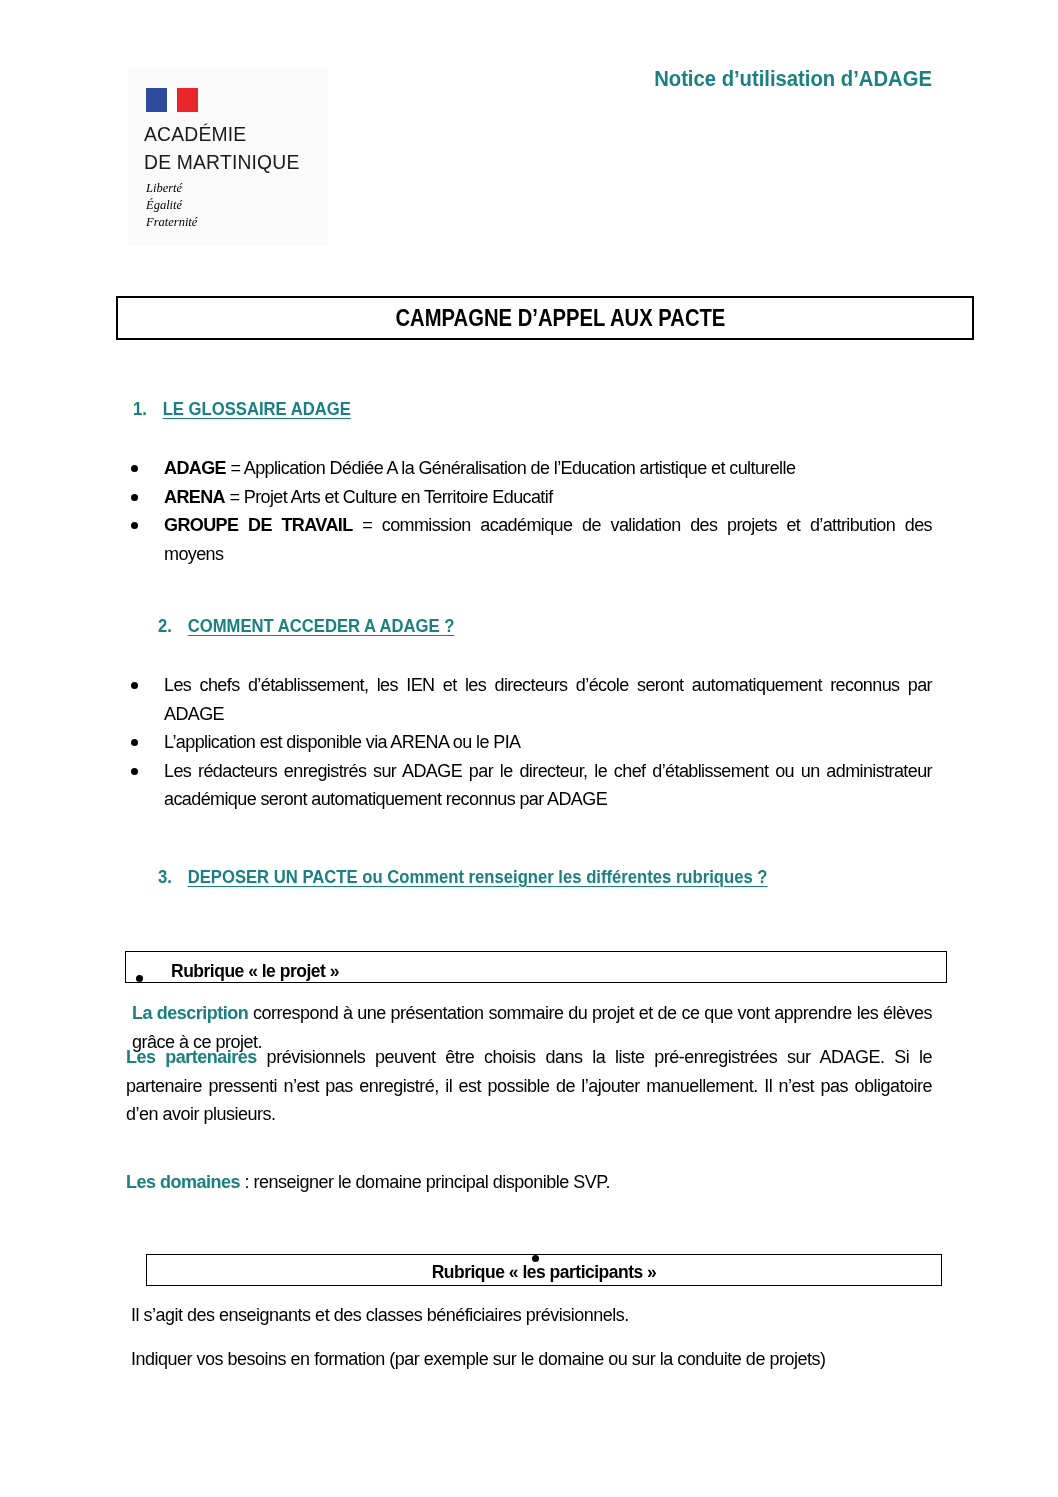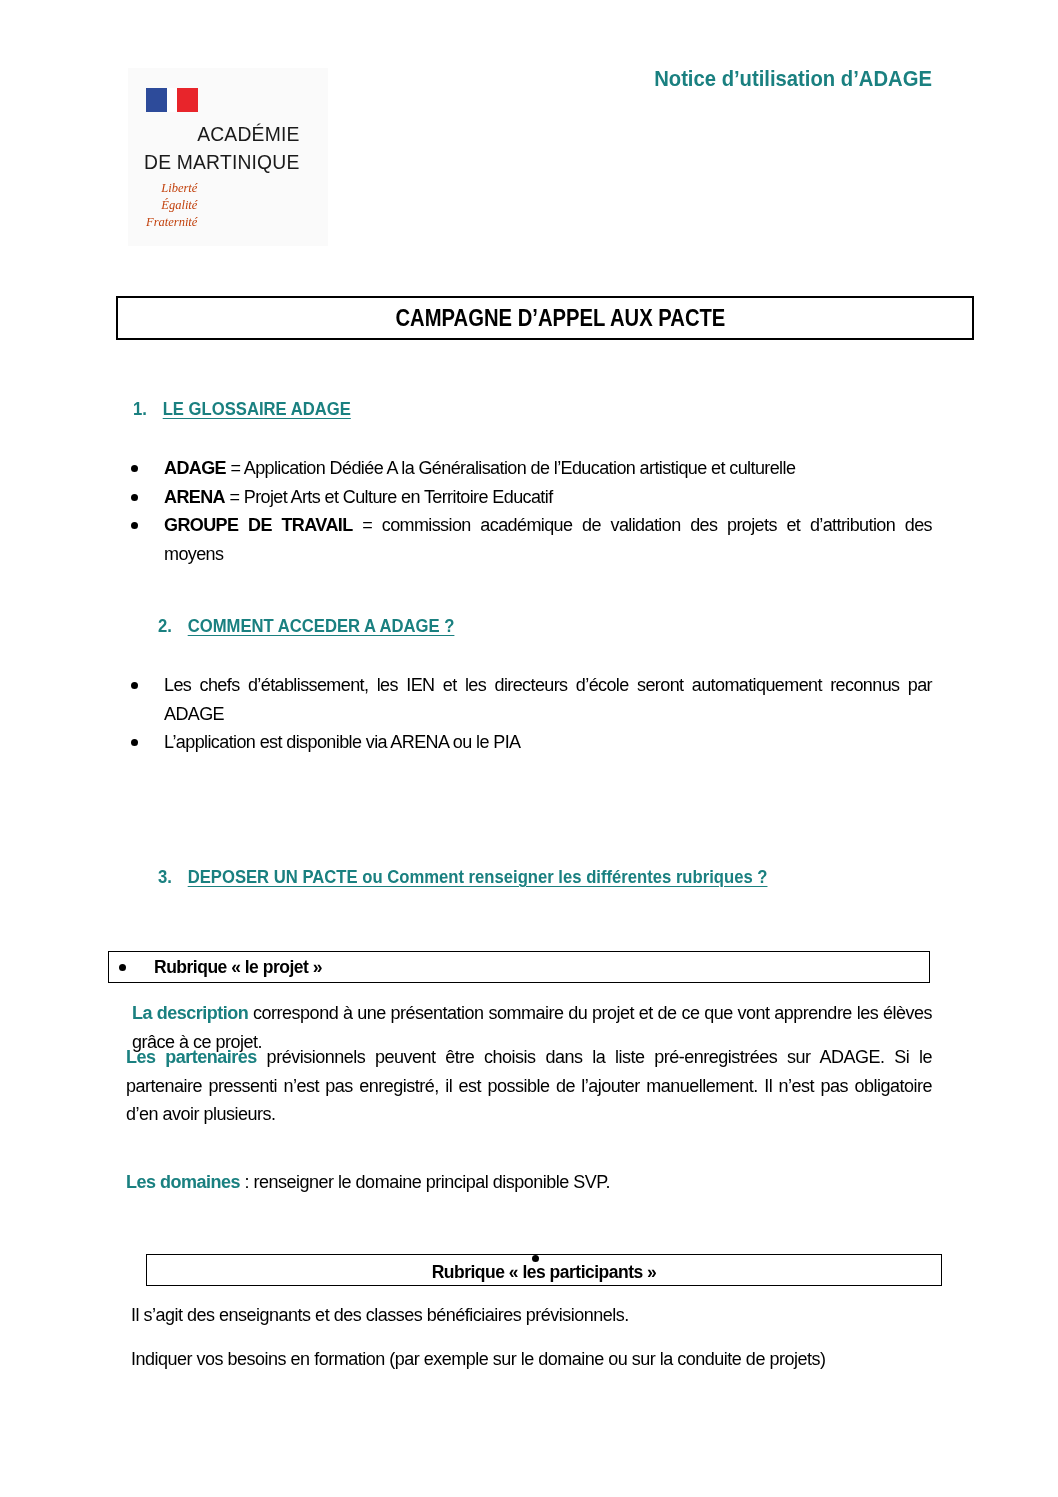--- a/index.html
+++ b/index.html
@@ -1,29 +1,29 @@
 <!DOCTYPE html>
 <html><head>
 <meta charset="utf-8">
 <style>
   html, body { margin: 0; padding: 0; background: #ffffff; }
   body { width: 1058px; height: 1497px; position: relative; overflow: hidden;
          font-family: "Liberation Sans", "DejaVu Sans", sans-serif; color: #000; }
   .abs { position: absolute; }
 
   
-  .logo { left: 128px; top: 68px; width: 200px; height: 178px; background: #fafafa; text-align: right; }
+  .logo { left: 128px; top: 68px; width: 200px; height: 178px; background: #fafafa; }
   .flag { position: absolute; left: 18px; top: 20px; width: 52px; height: 24px; display: flex; }
   .flag .blue { width: 21px; height: 24px; background: #2d4b9a; }
   .flag .white { width: 10px; height: 24px; background: #ffffff; }
   .flag .red { width: 21px; height: 24px; background: #e8252b; }
   .logo-name { position: absolute; left: 16px; top: 52px; font-size: 21px; font-weight: normal;
                line-height: 28px; color: #1a1a1a; letter-spacing: 0.2px; transform: scaleX(0.92); transform-origin: left top; }
   .logo-motto { position: absolute; left: 18px; top: 112px; font-family: "Liberation Serif", serif;
-                font-style: italic; font-size: 12.5px; line-height: 17px; color: #c2410c; }
+                font-style: italic; font-size: 12.5px; line-height: 17px; color: #000000; }
 
   .doc-title { right: 126px; top: 66px; font-size: 22px; font-weight: bold; color: #1a8080;
                transform: scaleX(0.92); transform-origin: right top; }
 
   .campaign-box { left: 116px; top: 296px; width: 824px; height: 40px; border: 2px solid #000;
                   display: flex; align-items: center; justify-content: center; padding-left: 30px; }
   .campaign-box span { font-size: 23px; font-weight: bold; transform: scaleX(0.88); display: inline-block; }
 
   .sec-head { font-size: 18.5px; font-weight: bold; color: #1a8080; white-space: nowrap;
               transform: scaleX(0.9); transform-origin: left top; }
@@ -81,27 +81,28 @@
   <div class="bitem cond"><b>GROUPE DE TRAVAIL</b><span> = commission académique de validation des projets et d’attribution des moyens</span></div>
 </div>
 
 <div class="abs sec-head" style="left:158px; top:615px;">
   <span class="num">2.</span><span class="txt">COMMENT ACCEDER A ADAGE ?</span>
 </div>
 
 <div class="abs bullet-list" style="top:671px;">
   <div class="bitem cond">Les chefs d’établissement, les IEN et les directeurs d’école seront automatiquement reconnus par ADAGE</div>
   <div class="bitem cond">L’application est disponible via ARENA ou le PIA</div>
+  <div class="bitem cond">Les rédacteurs enregistrés sur ADAGE par le directeur, le chef d’établissement ou un administrateur académique seront automatiquement reconnus par ADAGE</div>
 </div>
 
 <div class="abs sec-head" style="left:158px; top:866px;">
   <span class="num">3.</span><span class="txt">DEPOSER UN PACTE ou Comment renseigner les différentes rubriques ?</span>
 </div>
 
-<div class="abs rubric-box" style="left:108px; top:951px; width:820px;">
+<div class="abs rubric-box" style="left:125px; top:951px; width:820px;align-items:flex-end;">
   <span class="dot"></span>
   <span class="lbl">Rubrique « le projet »</span>
 </div>
 
 <div class="abs para" style="left:132px; top:999px; width:800px;">
   <span class="teal">La description</span><span> correspond à une présentation sommaire du projet et de ce que vont apprendre les élèves grâce à ce projet.</span>
 </div>
 
 <div class="abs para" style="left:126px; top:1023px; width:806px;margin-top:20px;">
   <span class="teal">Les partenaires</span><span> prévisionnels peuvent être choisis dans la liste pré-enregistrées sur ADAGE. Si le partenaire pressenti n’est pas enregistré, il est possible de l’ajouter manuellement. Il n’est pas obligatoire d’en avoir plusieurs.</span>

